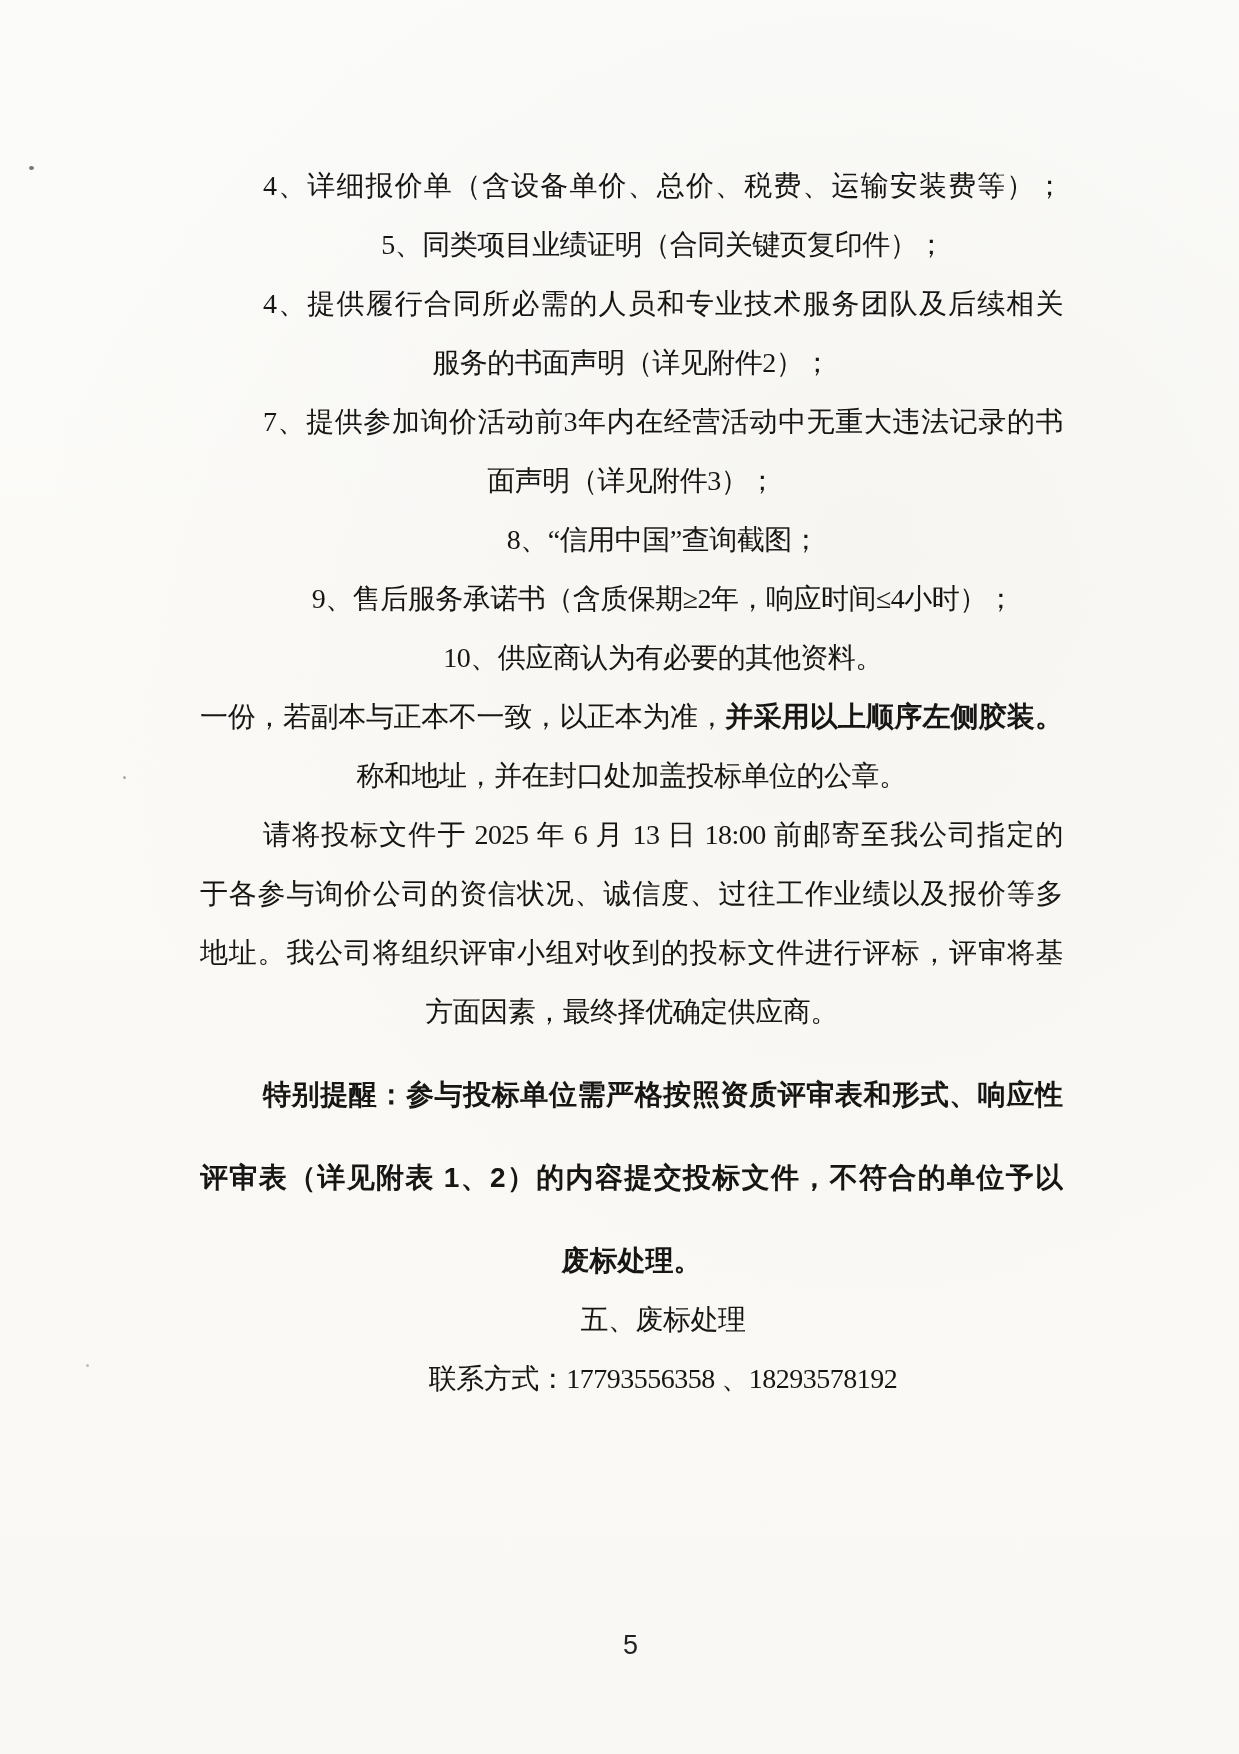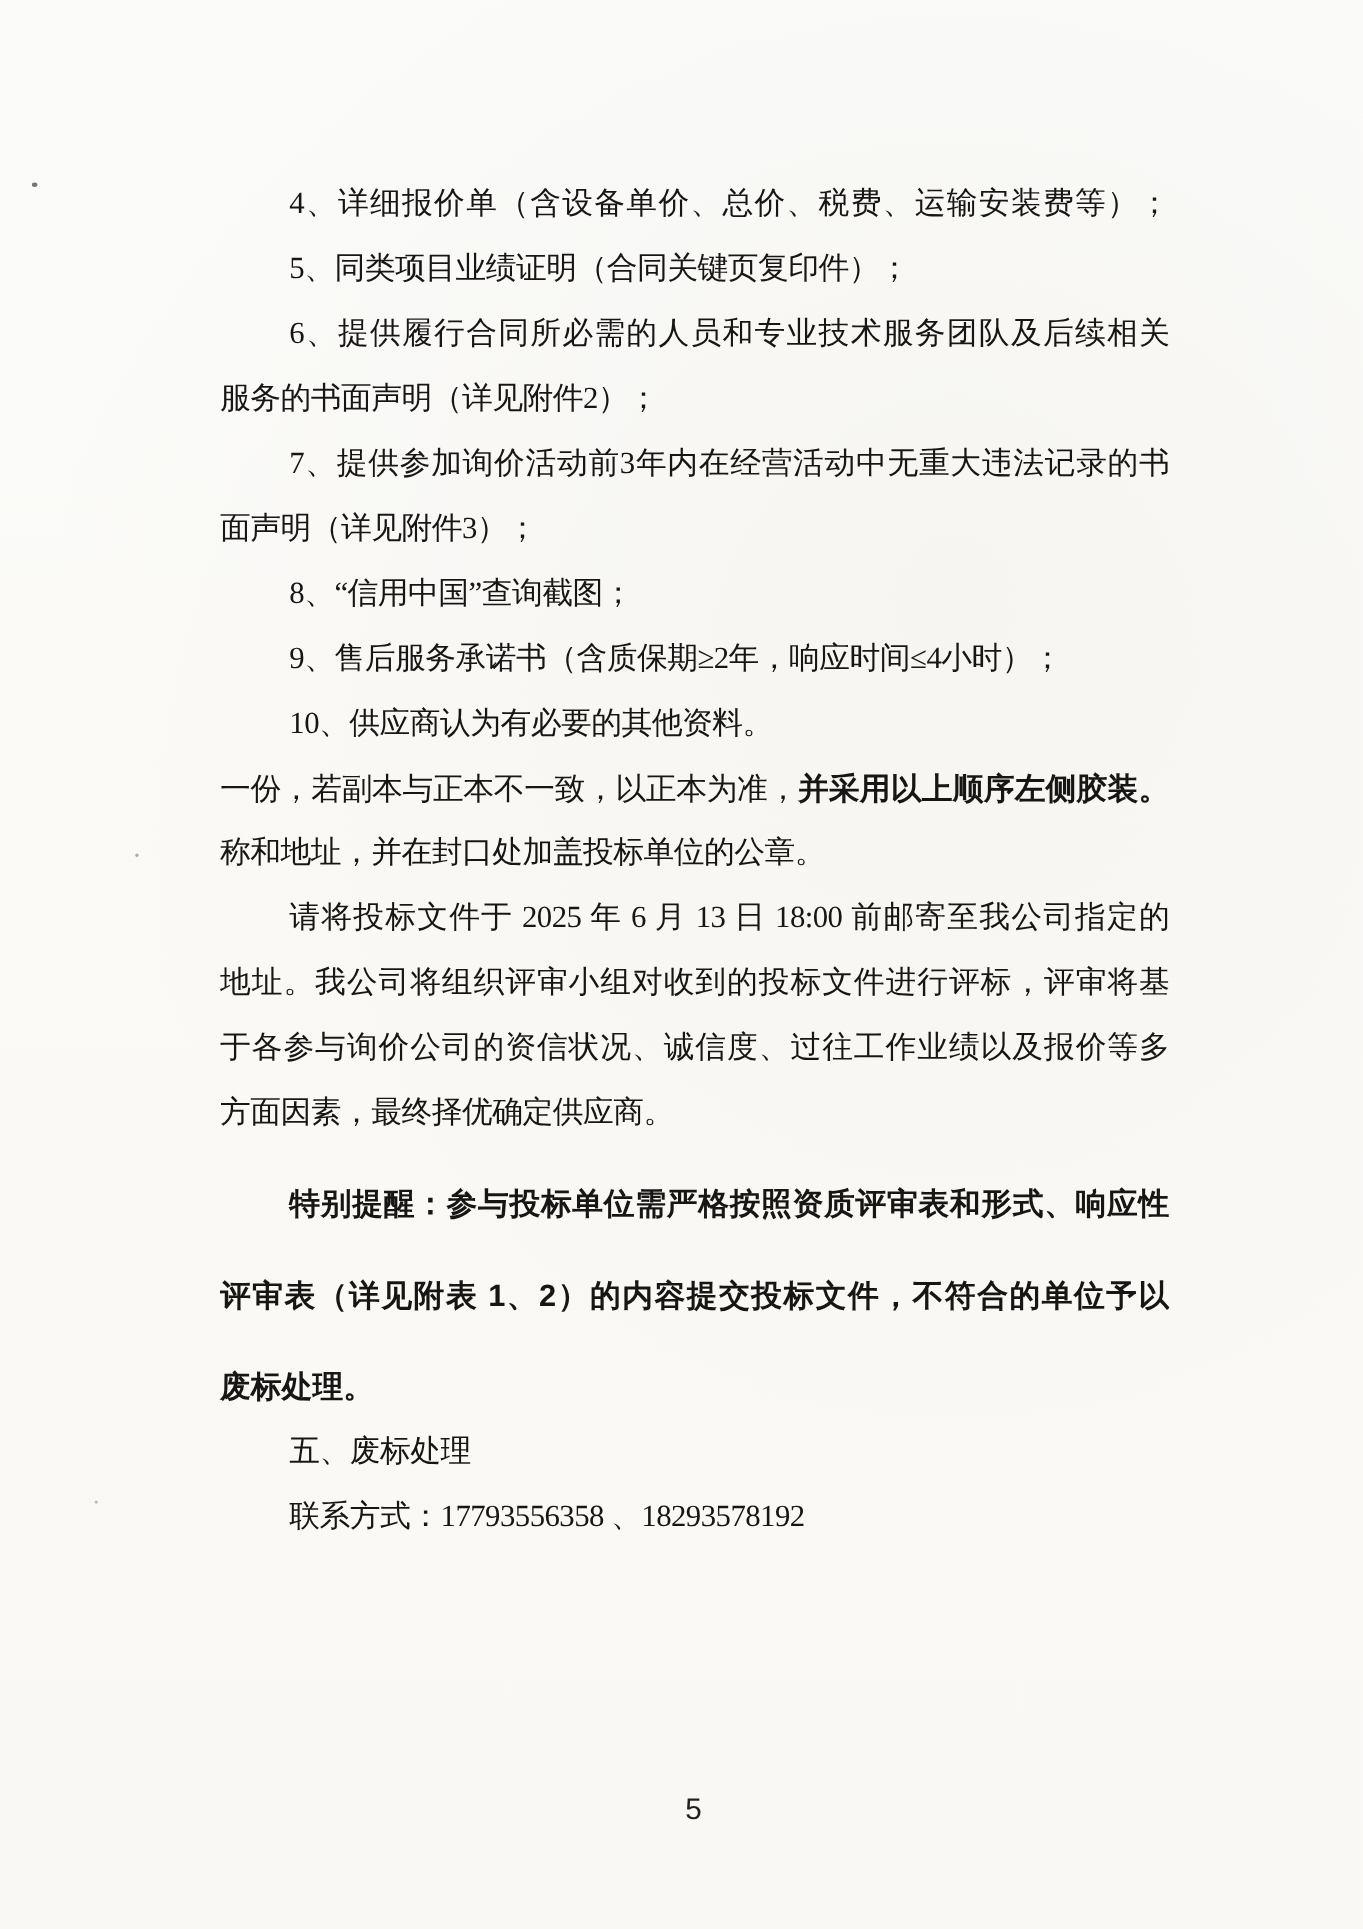--- a/index.html
+++ b/index.html
@@ -19,21 +19,21 @@
     left: 200px;
     top: 156px;
     width: 863px;
     font-size: 28px;
     line-height: 59px;
     letter-spacing: -0.5px;
   }
   .line {
     height: 59px;
     white-space: nowrap;
-    text-align: left;
+    text-align: center;
   }
   .line.indent { padding-left: 63px; }
   .line.just {
     white-space: normal;
     overflow: hidden;
     text-align: justify;
     text-align-last: justify;
   }
   .bold {
     font-weight: 700;
@@ -66,32 +66,32 @@
 <body>
 
 <div class="page">
   <div class="speck s1"></div>
   <div class="speck s2"></div>
   <div class="speck s3"></div>
 
   <div class="content">
     <div class="line indent just">4、详细报价单（含设备单价、总价、税费、运输安装费等）；</div>
     <div class="line indent">5、同类项目业绩证明（合同关键页复印件）；</div>
-    <div class="line indent just">6、提供履行合同所必需的人员和专业技术服务团队及后续相关</div>
+    <div class="line indent just">4、提供履行合同所必需的人员和专业技术服务团队及后续相关</div>
     <div class="line">服务的书面声明（详见附件2）；</div>
     <div class="line indent just">7、提供参加询价活动前3年内在经营活动中无重大违法记录的书</div>
     <div class="line">面声明（详见附件3）；</div>
     <div class="line indent">8、“信用中国”查询截图；</div>
     <div class="line indent">9、售后服务承诺书（含质保期≥2年，响应时间≤4小时）；</div>
     <div class="line indent">10、供应商认为有必要的其他资料。</div>
     <div class="line just"><span>一份，若副本与正本不一致，以正本为准，</span><span class="bold">并采用以上顺序左侧胶装。</span></div>
     <div class="line">称和地址，并在封口处加盖投标单位的公章。</div>
     <div class="line indent just">请将投标文件于 2025 年 6 月 13 日 18:00 前邮寄至我公司指定的</div>
+    <div class="line just">于各参与询价公司的资信状况、诚信度、过往工作业绩以及报价等多</div>
     <div class="line just">地址。我公司将组织评审小组对收到的投标文件进行评标，评审将基</div>
-    <div class="line just">于各参与询价公司的资信状况、诚信度、过往工作业绩以及报价等多</div>
     <div class="line">方面因素，最终择优确定供应商。</div>
     <div class="line indent just bold">特别提醒：参与投标单位需严格按照资质评审表和形式、响应性</div>
     <div class="line just bold">评审表（详见附表 1、2）的内容提交投标文件，不符合的单位予以</div>
     <div class="line bold">废标处理。</div>
     <div class="line indent">五、废标处理</div>
     <div class="line indent">联系方式：17793556358 、18293578192</div>
   </div>
 
   <div class="page-number">5</div>
 </div>

